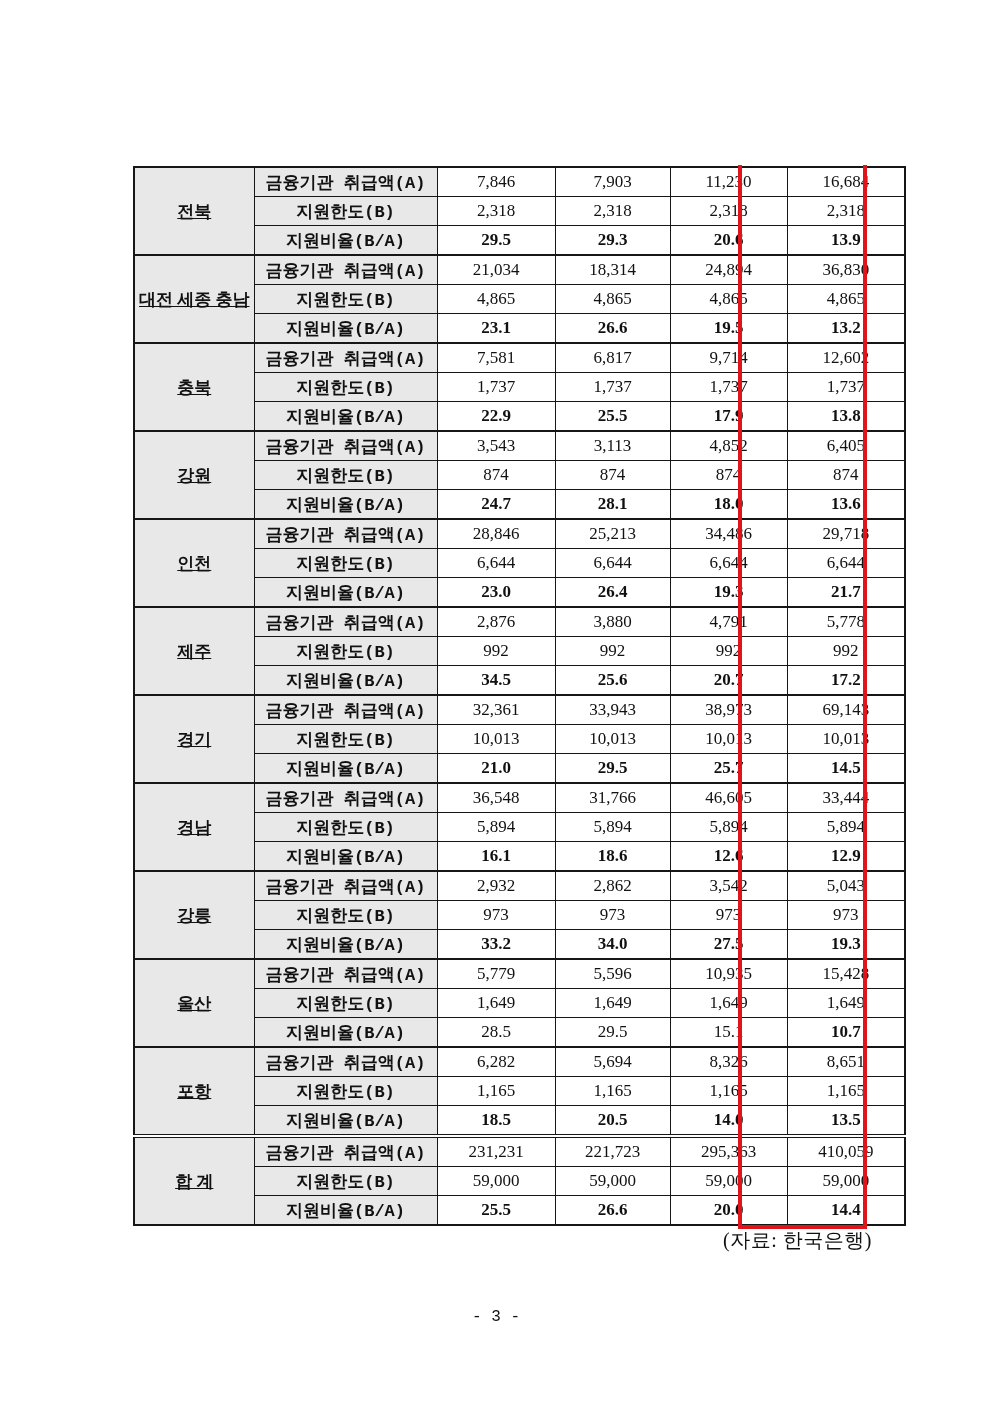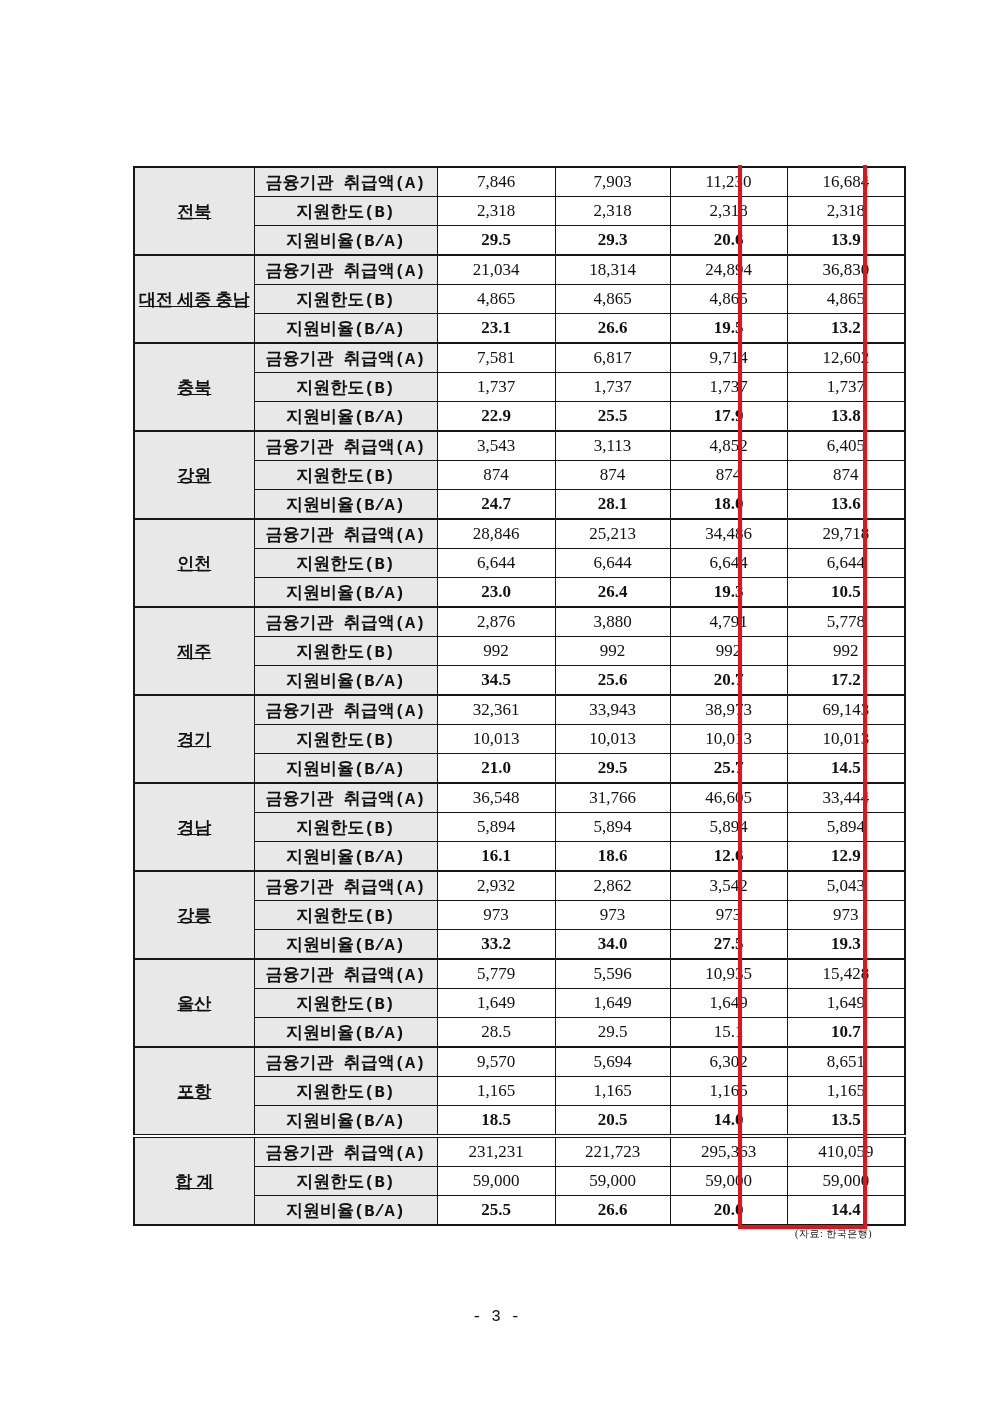--- a/index.html
+++ b/index.html
@@ -57,21 +57,21 @@
     width: 121px;
     border-left: 4px solid var(--accent, #e0151b);
     border-right: 4px solid var(--accent, #e0151b);
     border-bottom: 4px solid var(--accent, #e0151b);
     pointer-events: none;
   }
   .source-note {
     position: absolute;
     top: 1227px;
     right: 120px;
-    font-size: 10px;
+    font-size: 20px;
     letter-spacing: 0.5px;
   }
   .page-number {
     position: absolute;
     top: 1308px;
     left: 0;
     width: 100%;
     text-align: center;
     font-size: 16px;
     font-family: "Liberation Mono", "DejaVu Sans Mono", monospace;
@@ -196,21 +196,21 @@
             <td class="val">6,644</td>
             <td class="val">6,644</td>
             <td class="val">6,644</td>
             <td class="val">6,644</td>
           </tr>
           <tr>
             <td class="rowlabel">지원비율(B/A)</td>
             <td class="val bold">23.0</td>
             <td class="val bold">26.4</td>
             <td class="val bold">19.3</td>
-            <td class="val bold">10.5</td>
+            <td class="val bold">21.7</td>
           </tr>
           <tr class="group-start">
             <td class="region" rowspan="3">제주</td>
             <td class="rowlabel">금융기관 취급액(A)</td>
             <td class="val">2,876</td>
             <td class="val">3,880</td>
             <td class="val">4,791</td>
             <td class="val">5,778</td>
           </tr>
           <tr>
@@ -311,23 +311,23 @@
           <tr>
             <td class="rowlabel">지원비율(B/A)</td>
             <td class="val">28.5</td>
             <td class="val">29.5</td>
             <td class="val">15.1</td>
             <td class="val bold">10.7</td>
           </tr>
           <tr class="group-start">
             <td class="region" rowspan="3">포항</td>
             <td class="rowlabel">금융기관 취급액(A)</td>
-            <td class="val">9,570</td>
+            <td class="val">6,282</td>
             <td class="val">5,694</td>
-            <td class="val">6,302</td>
+            <td class="val">8,326</td>
             <td class="val">8,651</td>
           </tr>
           <tr>
             <td class="rowlabel">지원한도(B)</td>
             <td class="val">1,165</td>
             <td class="val">1,165</td>
             <td class="val">1,165</td>
             <td class="val">1,165</td>
           </tr>
           <tr>

